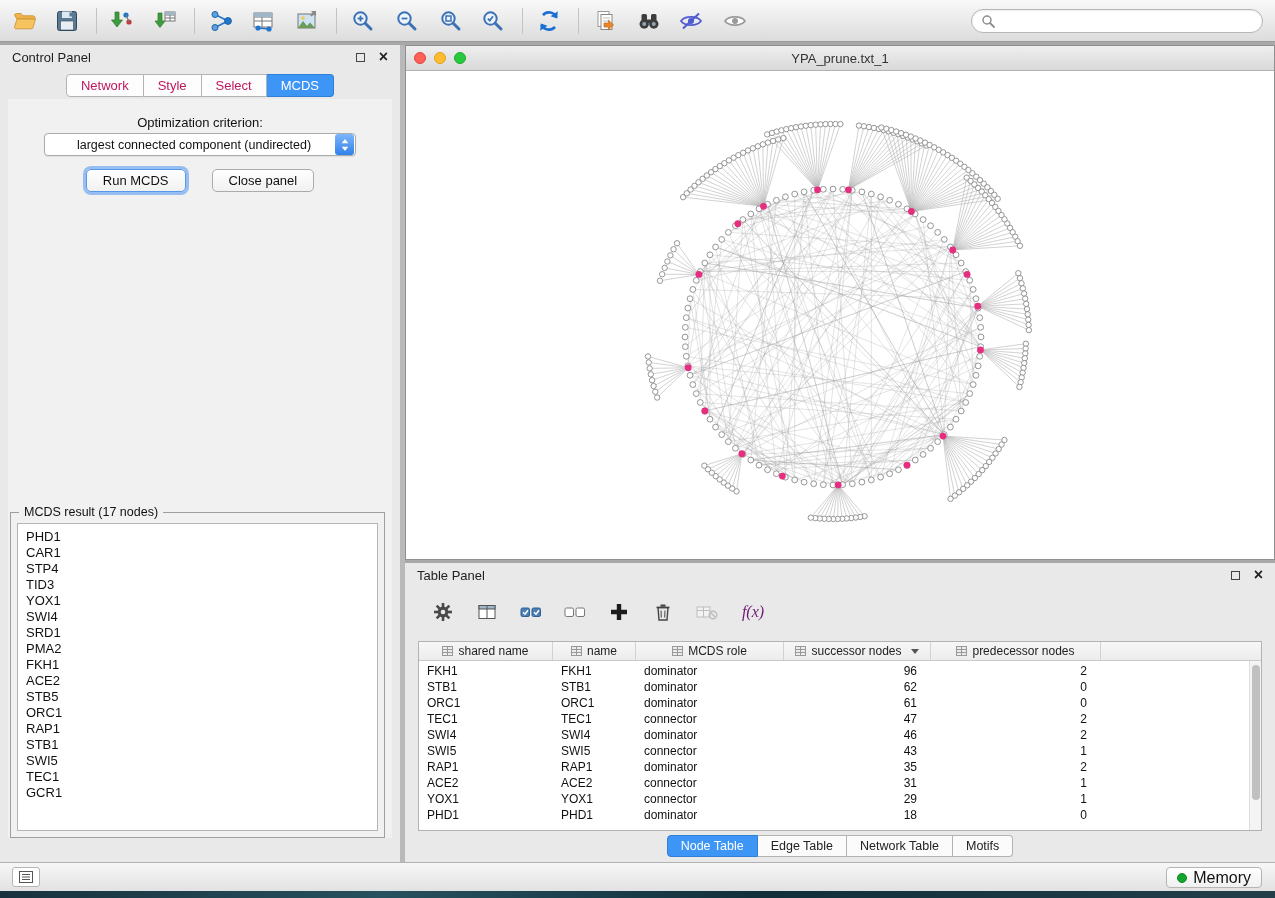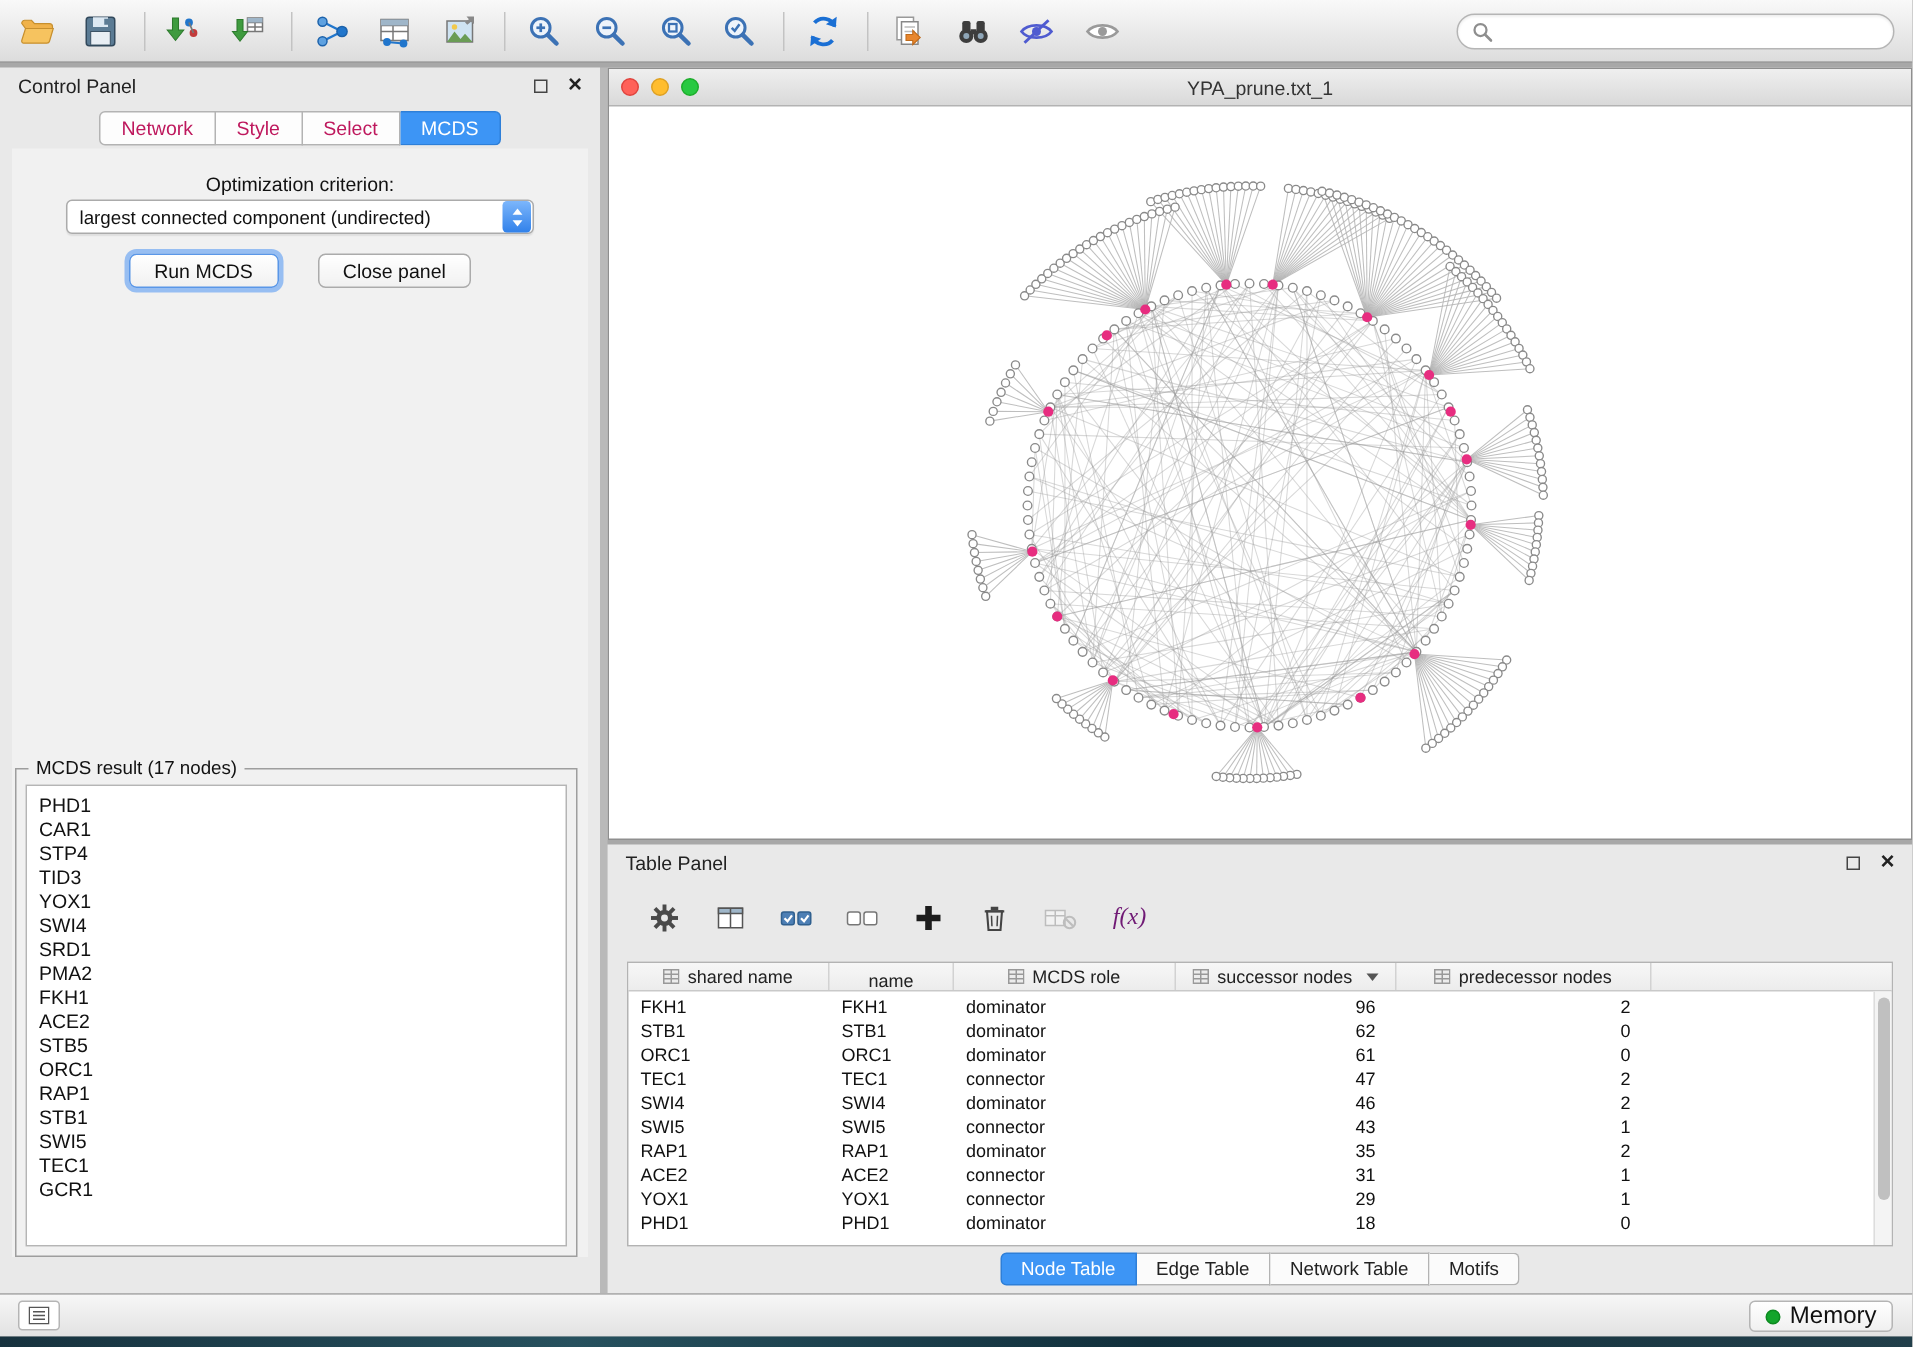--- a/index.html
+++ b/index.html
@@ -26,21 +26,21 @@
   #cp-tabs{position:absolute;top:29px;left:0;right:0;display:flex;justify-content:center;}
   .cp-tab{font-size:13px;color:#be185d;background:#fdfdfd;border:1px solid #b3b3b3;border-left:none;
     padding:3px 14px;cursor:pointer;}
   .cp-tab:first-child{border-left:1px solid #b3b3b3;border-radius:4px 0 0 4px;}
   .cp-tab:last-child{border-radius:0 4px 4px 0;}
   .cp-tab.active{background:#3d95f5;border-color:#2e7fd8;color:#fff;}
   #cp-inner{position:absolute;left:8px;top:54px;right:8px;bottom:24px;background:#f1f1f1;}
   #opt-label{position:absolute;top:16px;left:0;right:0;text-align:center;font-size:13px;color:#111;}
   #criterion-select{position:absolute;top:34px;left:36px;width:312px;height:23px;background:#fff;
     border:1px solid #ababab;border-radius:4px;display:flex;align-items:center;cursor:pointer;
-    box-shadow:0 1px 1px rgba(0,0,0,.08);}
+    box-shadow:0 1px 1px rgba(0,0,0,.08);text-align:center;}
   #criterion-select .sel-text{flex:1;font-size:12.5px;padding-left:8px;color:#111;white-space:nowrap;overflow:hidden;}
   #criterion-select .stepper{width:19px;height:21px;margin-right:1px;border-radius:3px;
     background:linear-gradient(#7cb6fb,#3181ea);display:flex;align-items:center;justify-content:center;}
   .btn-row{position:absolute;top:70px;left:0;right:0;display:flex;justify-content:center;gap:26px;}
   .mac-btn{font-size:13px;color:#111;background:linear-gradient(#ffffff,#f1f1f1);
     border:1px solid #ababab;border-radius:5px;padding:3px 16px;cursor:pointer;}
   .mac-btn.focused{box-shadow:0 0 0 3px rgba(77,148,243,.55);border-color:#5a97e8;}
   #mcds-groupbox{position:absolute;left:2px;right:7px;top:413px;bottom:0;border:1px solid #9e9e9e;}
   #mcds-legend{position:absolute;top:-8px;left:8px;background:#f1f1f1;padding:0 5px;font-size:12.5px;color:#111;}
   #mcds-list{position:absolute;left:6px;right:6px;top:10px;bottom:6px;background:#fff;
@@ -65,21 +65,21 @@
 
   
   #table-panel{position:absolute;left:405px;top:563px;width:870px;height:299px;background:#e9e9e9;}
   #tp-toolbar{position:absolute;left:0;top:26px;right:0;height:46px;display:flex;align-items:center;padding-left:24px;gap:16px;}
   .tp-icon{width:28px;height:28px;display:flex;align-items:center;justify-content:center;cursor:pointer;}
   .fx-label{font-family:"Liberation Serif",serif;font-style:italic;color:#701a75;font-size:16px;margin-left:4px;}
   #table-region{position:absolute;left:13px;right:13px;top:78px;height:190px;background:#fff;border:1px solid #b3b3b3;}
   #table-header{display:flex;height:19px;background:linear-gradient(#f7f7f7,#ececec);border-bottom:1px solid #c9c9c9;}
   .th{display:flex;align-items:center;justify-content:center;gap:5px;font-size:12px;color:#222;
     border-right:1px solid #d2d2d2;cursor:pointer;position:relative;}
-  .c0{width:134px;} .c1{width:83px;flex-direction:column;} .c2{width:148px;} .c3{width:147px;} .c4{width:170px;}
+  .c0{width:134px;} .c1{width:83px;} .c2{width:148px;} .c3{width:147px;} .c4{width:170px;}
   .th-fill{flex:1;border-right:none;}
   .sort-chevron{width:0;height:0;border-left:4px solid transparent;border-right:4px solid transparent;
     border-top:5px solid #555;margin-left:4px;}
   #table-body{position:absolute;left:0;top:19px;right:12px;bottom:0;overflow:hidden;padding-top:2px;}
   .trow{display:flex;height:16px;cursor:default;}
   .tcell{font-size:12px;color:#111;line-height:16px;padding-left:8px;white-space:nowrap;overflow:hidden;}
   .trow .c3,.trow .c4{text-align:right;padding-right:14px;padding-left:0;}
   #table-vscroll{position:absolute;right:0;top:19px;bottom:0;width:12px;background:#f4f4f4;border-left:1px solid #ddd;}
   #table-vscroll .thumb{position:absolute;left:1.5px;top:4px;width:8px;height:135px;background:#c0c0c0;border-radius:4px;}
   #tp-tabs{position:absolute;left:0;right:0;top:272px;display:flex;justify-content:center;}

